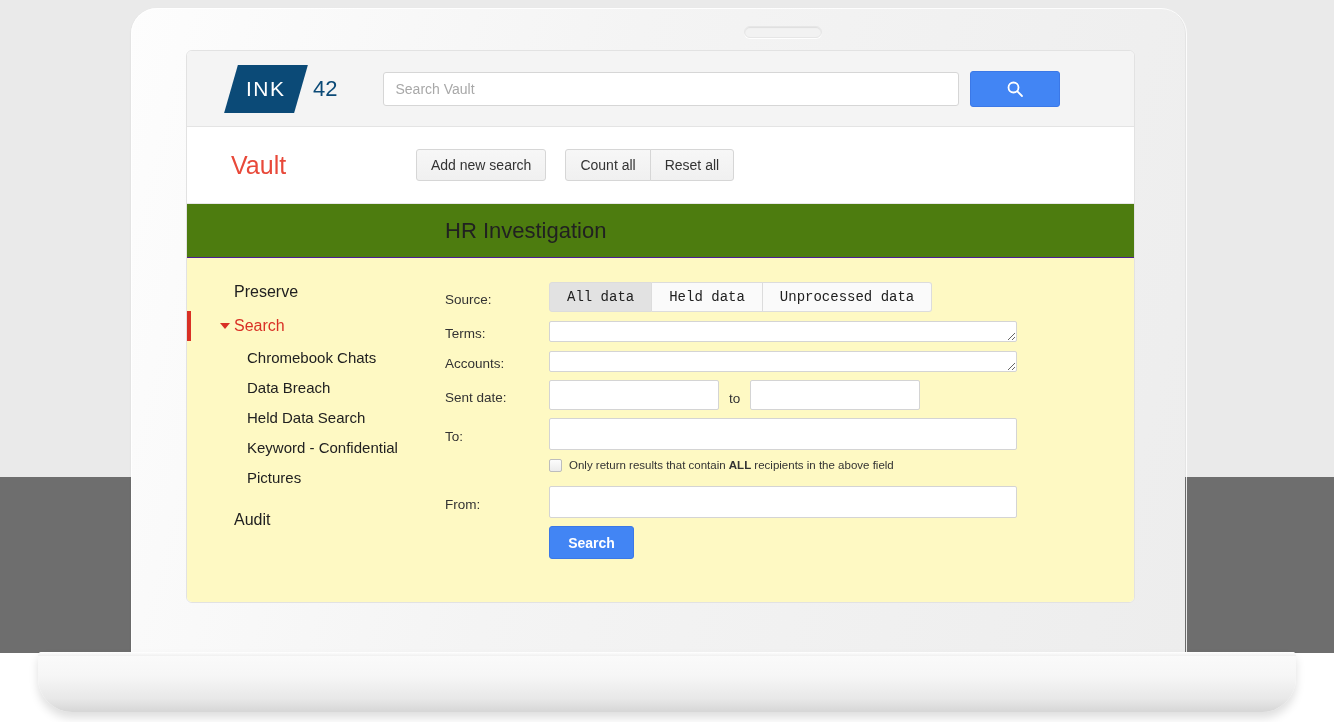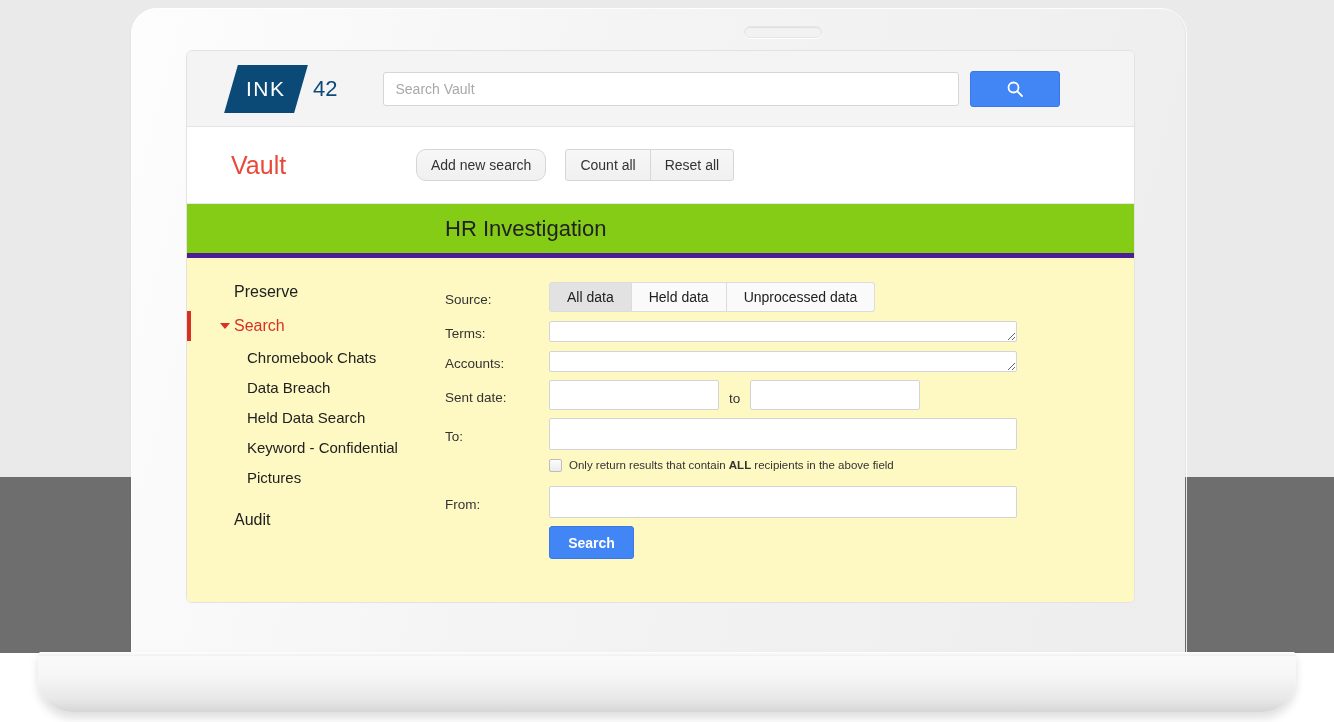--- a/index.html
+++ b/index.html
@@ -143,39 +143,39 @@
     font-size: 25px;
     font-weight: 400;
     width: 185px;
     flex: 0 0 auto;
   }
   .btn-plain {
     height: 32px;
     padding: 0 14px;
     background: linear-gradient(180deg,#f7f7f7,#f0f0f0);
     border: 1px solid #d6d6d6;
-    border-radius: 10px;
+    border-radius: 3px;
     font-size: 14px;
     color: #333;
     font-family: "Liberation Sans", sans-serif;
     cursor: pointer;
     white-space: nowrap;
   }
   .btn-group { display: flex; margin-left: 19px; }
   .btn-group .btn-plain { border-radius: 0; margin-left: -1px; }
   .btn-group .btn-plain:first-child { border-radius: 3px 0 0 3px; margin-left: 0; }
   .btn-group .btn-plain:last-child { border-radius: 0 3px 3px 0; }
 
   
   .titlerow {
     height: 54px;
-    border-bottom: 5px solid #4c1d95;
+    border-bottom: 1px solid #4c1d95;
     display: flex; align-items: center;
     padding-left: 258px;
-    background:#84cc16;
+    background:#4d7c0f;
   }
   .page-title { font-size: 22px; color: #212121; font-weight: 400; }
 
   
   .body-area { display: flex; height: 345px; background:#fef9c3; }
 
   
   .sidebar {
     width: 258px; flex: 0 0 258px;
     padding-top: 17px;
@@ -215,21 +215,21 @@
   
   .form-area { flex: 1; padding-top: 24px; }
   .form-row { display: flex; align-items: center; margin-bottom: 8px; }
   .form-label {
     width: 104px; flex: 0 0 104px;
     font-size: 13.5px;
     color: #333;
     padding-top: 6px;
     line-height: 16px;
   }
-  .seg-group { display: flex; }
+  .seg-group { display: flex; font-family: Liberation Mono, monospace; }
   .seg {
     height: 30px;
     padding: 0 17px;
     display: flex; align-items: center;
     font-size: 14px;
     color: #212121;
     background: #fafafa;
     border: 1px solid #dcdcdc;
     border-left: none;
     cursor: pointer;

